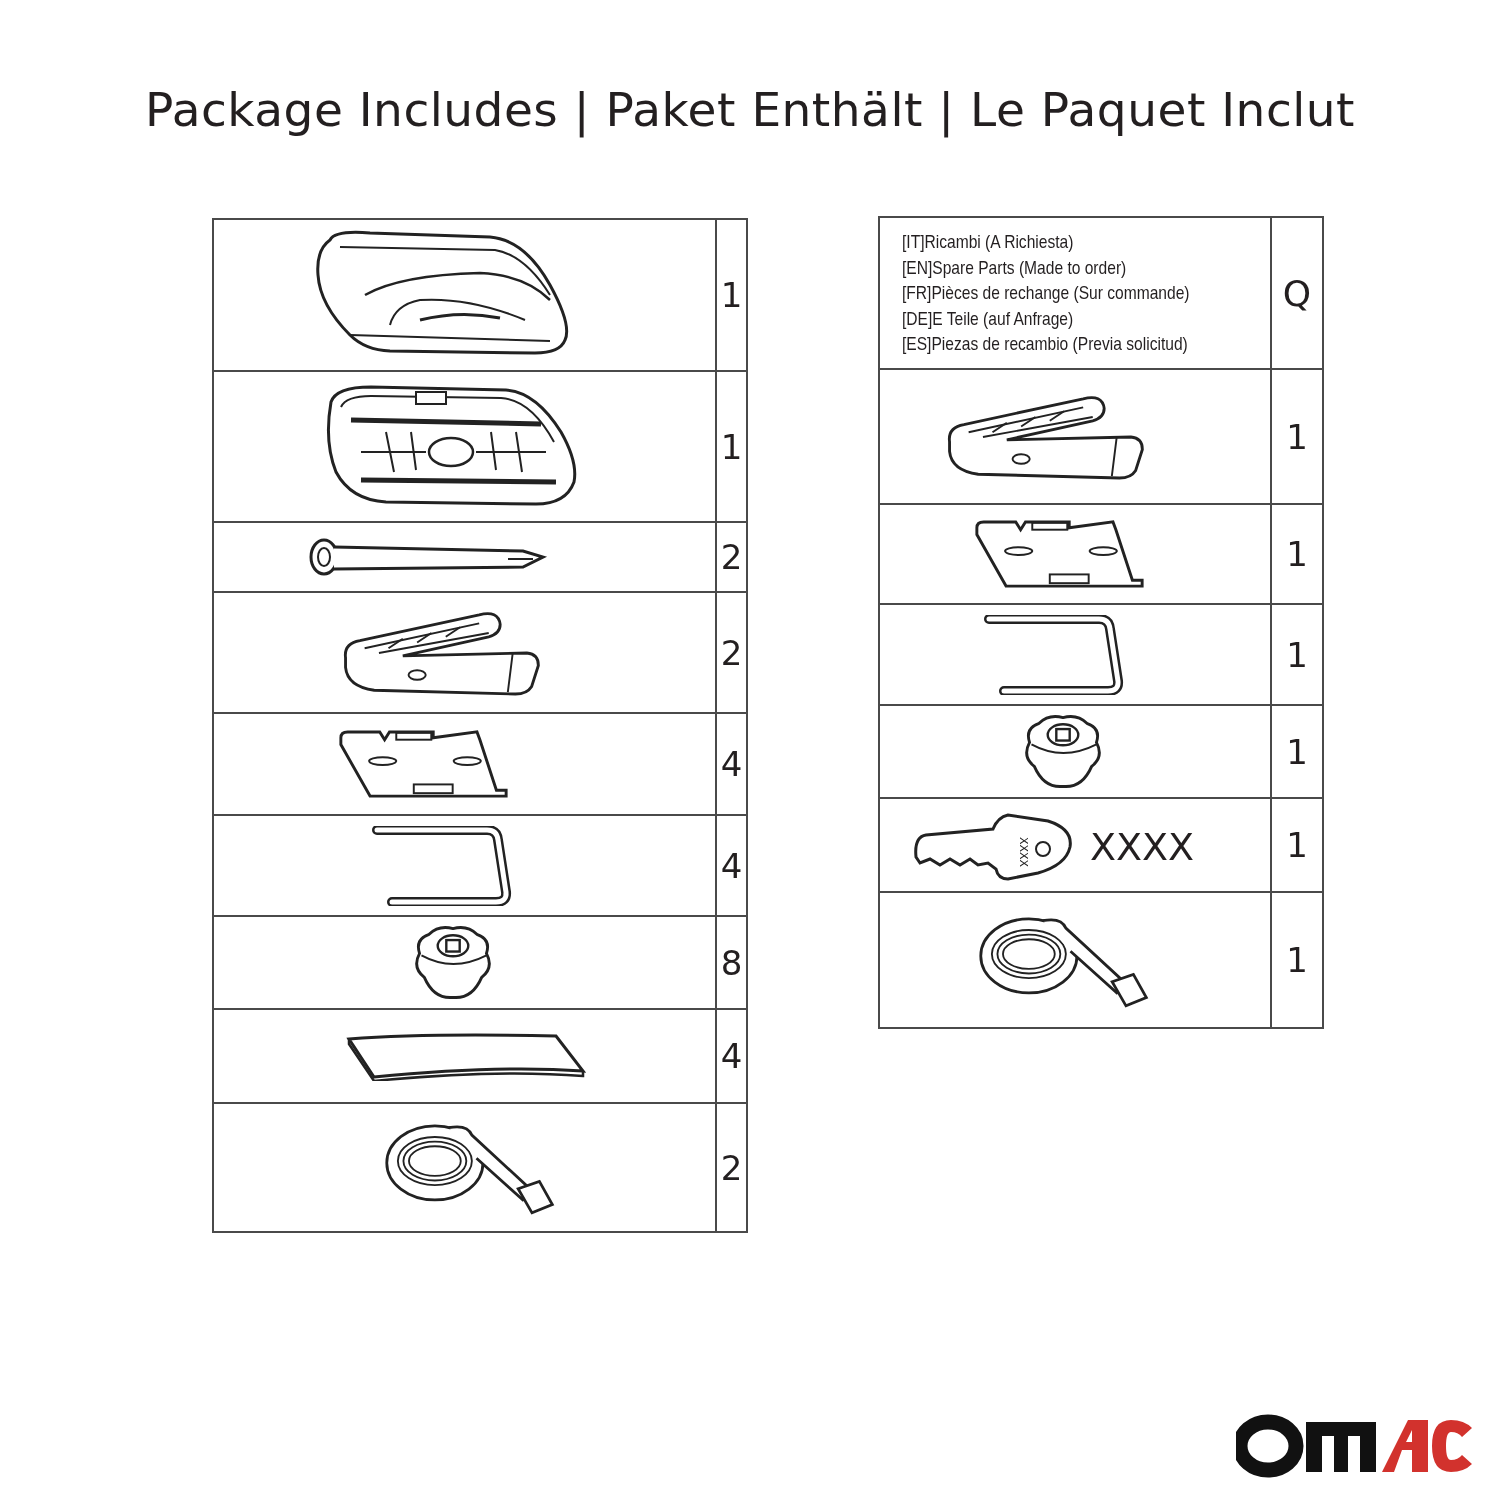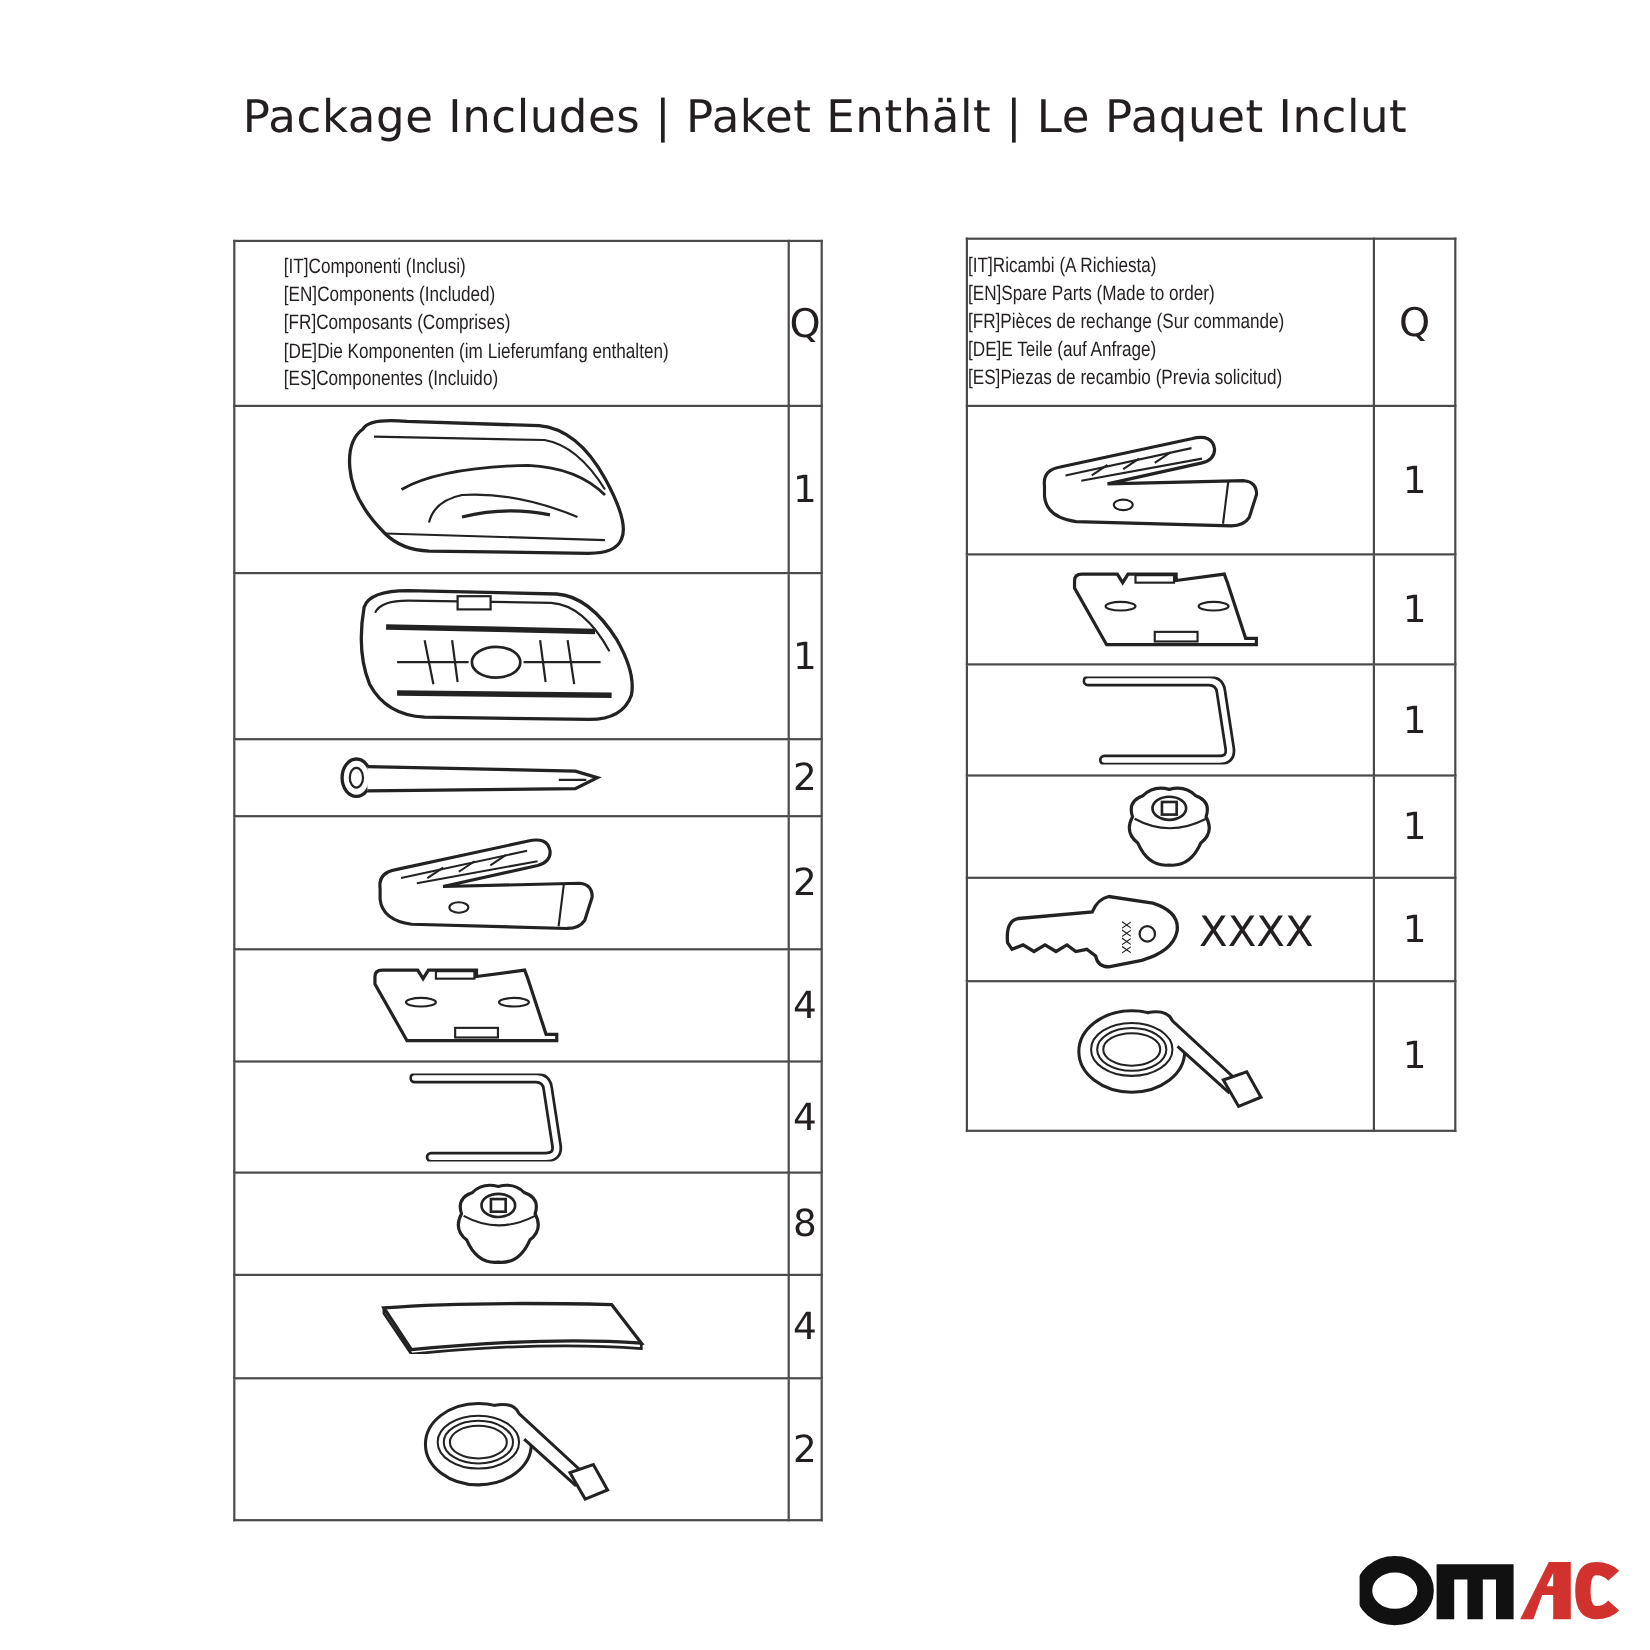--- a/index.html
+++ b/index.html
@@ -1,17 +1,17 @@
 <!DOCTYPE html>
 <html><head>
 <meta charset="utf-8">
 <style>
   html, body { margin:0; padding:0; background:#ffffff; }
   body { width:1500px; height:1500px; position:relative; overflow:hidden; font-family:"Liberation Sans", sans-serif; color:#231f20; }
-  .title { position:absolute; left:0; top:82px; width:1500px; text-align:center; font-size:41px; font-family:"DejaVu Sans", sans-serif; letter-spacing:0.5px; color:#231f20; }
+  .title { position:absolute; left:0; top:82px; width:1500px; text-align:center; font-size:47px; font-family:"DejaVu Sans", sans-serif; letter-spacing:0.5px; color:#231f20; }
   table.parts { position:absolute; border-collapse:collapse; background:#fff; }
   table.parts td { border:2px solid #4a4a4a; padding:0; vertical-align:middle; }
   .hdr-text { font-family:"Liberation Sans", sans-serif; font-size:19px; line-height:25.5px; color:#231f20; transform:scaleX(0.82); transform-origin:left center; white-space:nowrap; }
   .hdr-text div { display:block; }
   .q-head { text-align:center; font-size:36px; font-family:"DejaVu Sans", sans-serif; color:#231f20; }
   .qty { text-align:center; font-size:34px; font-family:"DejaVu Sans", sans-serif; color:#231f20; }
   .img-cell { position:relative;margin-top:31px; }
   .img-cell svg { display:block; }
   .key-label { font-family:"DejaVu Sans", sans-serif; font-size:38px; color:#231f20; position:absolute; }
   .logo { position:absolute; left:1236px; top:1410px; width:240px; height:70px; }
@@ -53,32 +53,20 @@
       <ellipse cx="55" cy="48" rx="34" ry="21" fill="none" stroke="#222" stroke-width="2"></ellipse>
       <ellipse cx="55" cy="48" rx="28" ry="16" fill="none" stroke="#222" stroke-width="2"></ellipse>
       <path d="M70 12 Q90 8 95 20 L160 80 L150 90 L100 45" fill="#fff" stroke="#222" stroke-width="3"></path>
       <path d="M145 78 L168 70 L182 95 L160 104 Z" fill="#fff" stroke="#222" stroke-width="3"></path>
     </symbol>
   </defs>
 </svg>
 
 <table class="parts" style="left:212px; top:218px; width:536px;">
   <tbody>
-      <tr style="height:150px;">
-    <td style="width:466px; padding-left:44px;">
-      <div class="hdr-text">
-        <div>[IT]Componenti (Inclusi)</div>
-        <div>[EN]Components (Included)</div>
-        <div>[FR]Composants (Comprises)</div>
-        <div>[DE]Die Komponenten (im Lieferumfang enthalten)</div>
-        <div>[ES]Componentes (Incluido)</div>
-      </div>
-    </td>
-    <td class="q-head">Q</td>
-  </tr>
   <tr style="height:152px;">
     <td class="img-cell">
       <svg width="280" height="140" viewBox="0 0 280 140" style="margin-left:96px;">
         <path d="M20 15 Q25 5 60 8 L180 12 Q215 15 240 60 Q262 100 255 115 Q250 128 225 128 L80 126 Q55 125 40 110 Q10 80 8 50 Q6 25 20 15 Z" fill="#fff" stroke="#222" stroke-width="3"></path>
         <path d="M30 22 L185 25 Q215 30 240 70" fill="none" stroke="#222" stroke-width="2"></path>
         <path d="M55 70 Q90 50 170 48 Q215 50 240 75" fill="none" stroke="#222" stroke-width="2.5"></path>
         <path d="M80 100 Q85 80 110 75 Q160 72 215 95" fill="none" stroke="#222" stroke-width="2"></path>
         <path d="M110 95 Q150 85 190 93" fill="none" stroke="#222" stroke-width="3"></path>
         <path d="M40 110 L240 116" fill="none" stroke="#222" stroke-width="2"></path>
       </svg>
@@ -159,21 +147,21 @@
           </svg>
     </td>
     <td class="qty">2</td>
   </tr>
 </tbody>
   </table>
 
 <table class="parts" style="left:878px; top:216px; width:446px;">
   <tbody>
       <tr style="height:152px;">
-    <td style="width:368px; padding-left:0;">
+    <td style="width:368px; padding-left:22px;">
       <div class="hdr-text">
         <div>[IT]Ricambi (A Richiesta)</div>
         <div>[EN]Spare Parts (Made to order)</div>
         <div>[FR]Pièces de rechange (Sur commande)</div>
         <div>[DE]E Teile (auf Anfrage)</div>
         <div>[ES]Piezas de recambio (Previa solicitud)</div>
       </div>
     </td>
     <td class="q-head">Q</td>
   </tr>

